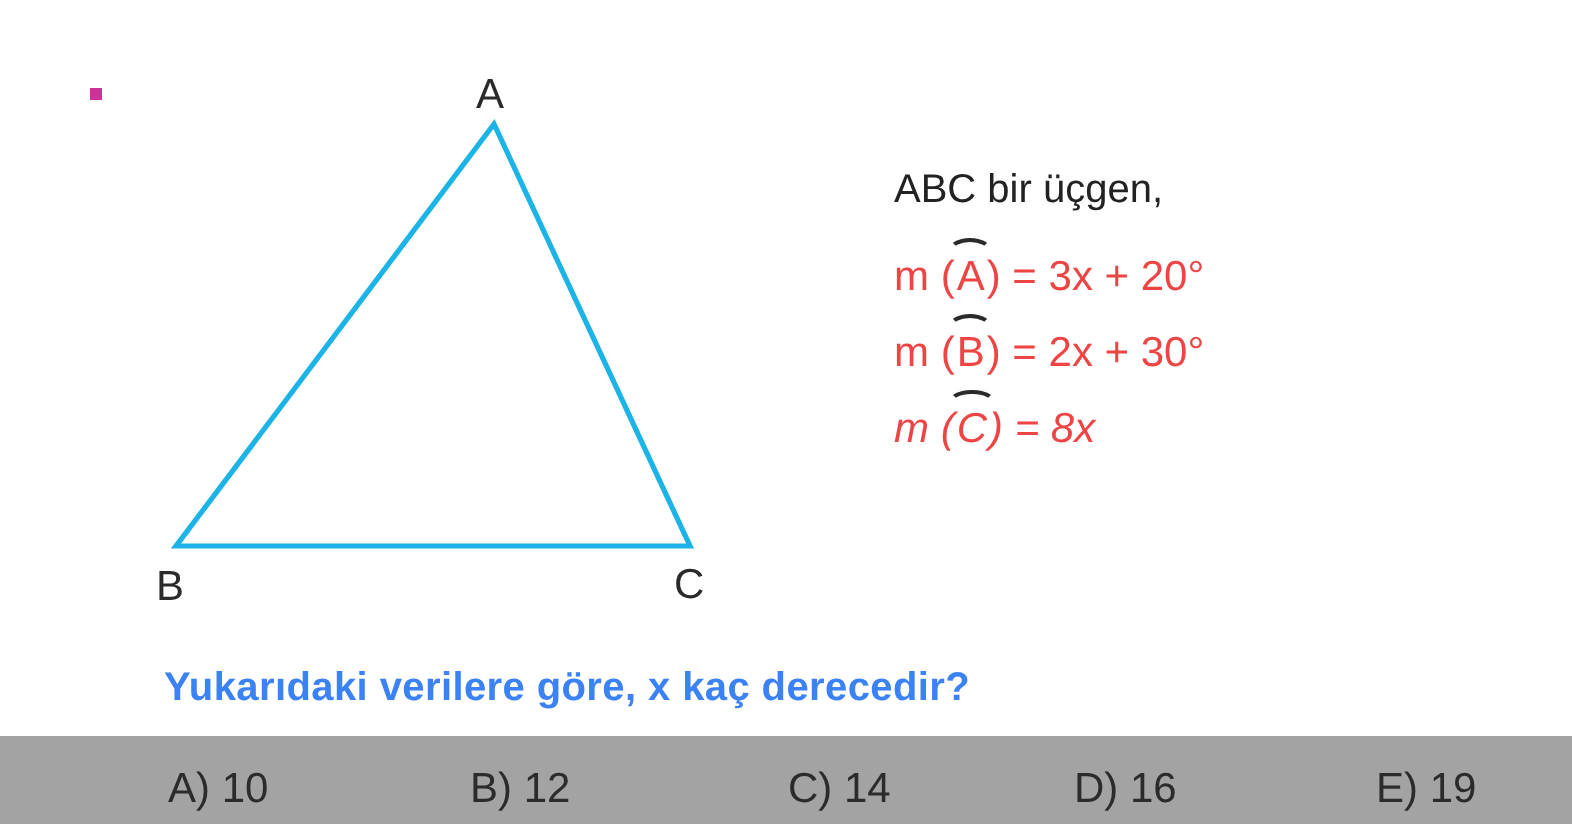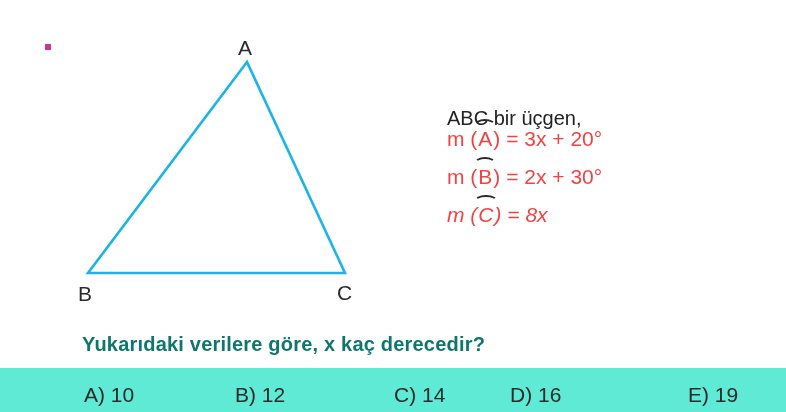--- a/index.html
+++ b/index.html
@@ -35,21 +35,20 @@
   }
   .vlabel-a { left: 238px; top: 37px; }
   .vlabel-b { left: 78px;  top: 283px; }
   .vlabel-c { left: 337px; top: 282px; }
 
   .given-block {
     position: absolute;
     left: 447px; top: 84px;
     font-size: 20px;
     color: #222222;
-    margin-top: 23px;
   }
   .eq-row {
     position: absolute;
     left: 447px;
     font-size: 21px;
     color: #ef4444;
     white-space: nowrap;
   }
   .eq-a { top: 127px; }
   .eq-b { top: 165px; }
@@ -67,42 +66,42 @@
     height: 9px;
     border: 2px solid transparent;
     border-top-color: #2a2a2a;
     border-radius: 50%;
   }
   .question-line {
     position: absolute;
     left: 82px; top: 333px;
     font-size: 20px;
     font-weight: 700;
-    color: #0f766e;
+    color: #3b82f6;
     letter-spacing: 0.2px;
     white-space: nowrap;
   }
   .answer-bar {
     position: absolute;
     left: 0; top: 368px;
     width: 786px; height: 44px;
-    background: #5eead4;
+    background: #a3a3a3;
   }
   .answer-option {
     position: absolute;
     top: 15px;
     font-size: 21px;
     color: #2b2b2b;
     white-space: nowrap;
     cursor: pointer;
   }
   .opt-0 { left: 84px; }
   .opt-1 { left: 235px; }
   .opt-2 { left: 394px; }
-  .opt-3 { left: 510px; }
+  .opt-3 { left: 537px; }
   .opt-4 { left: 688px; }
 </style>
 </head>
 <body>
 
 <div class="stage">
 
   <span class="pink-dot"></span>
 
   <svg class="figure-svg" viewBox="0 0 400 320" xmlns="http://www.w3.org/2000/svg">

